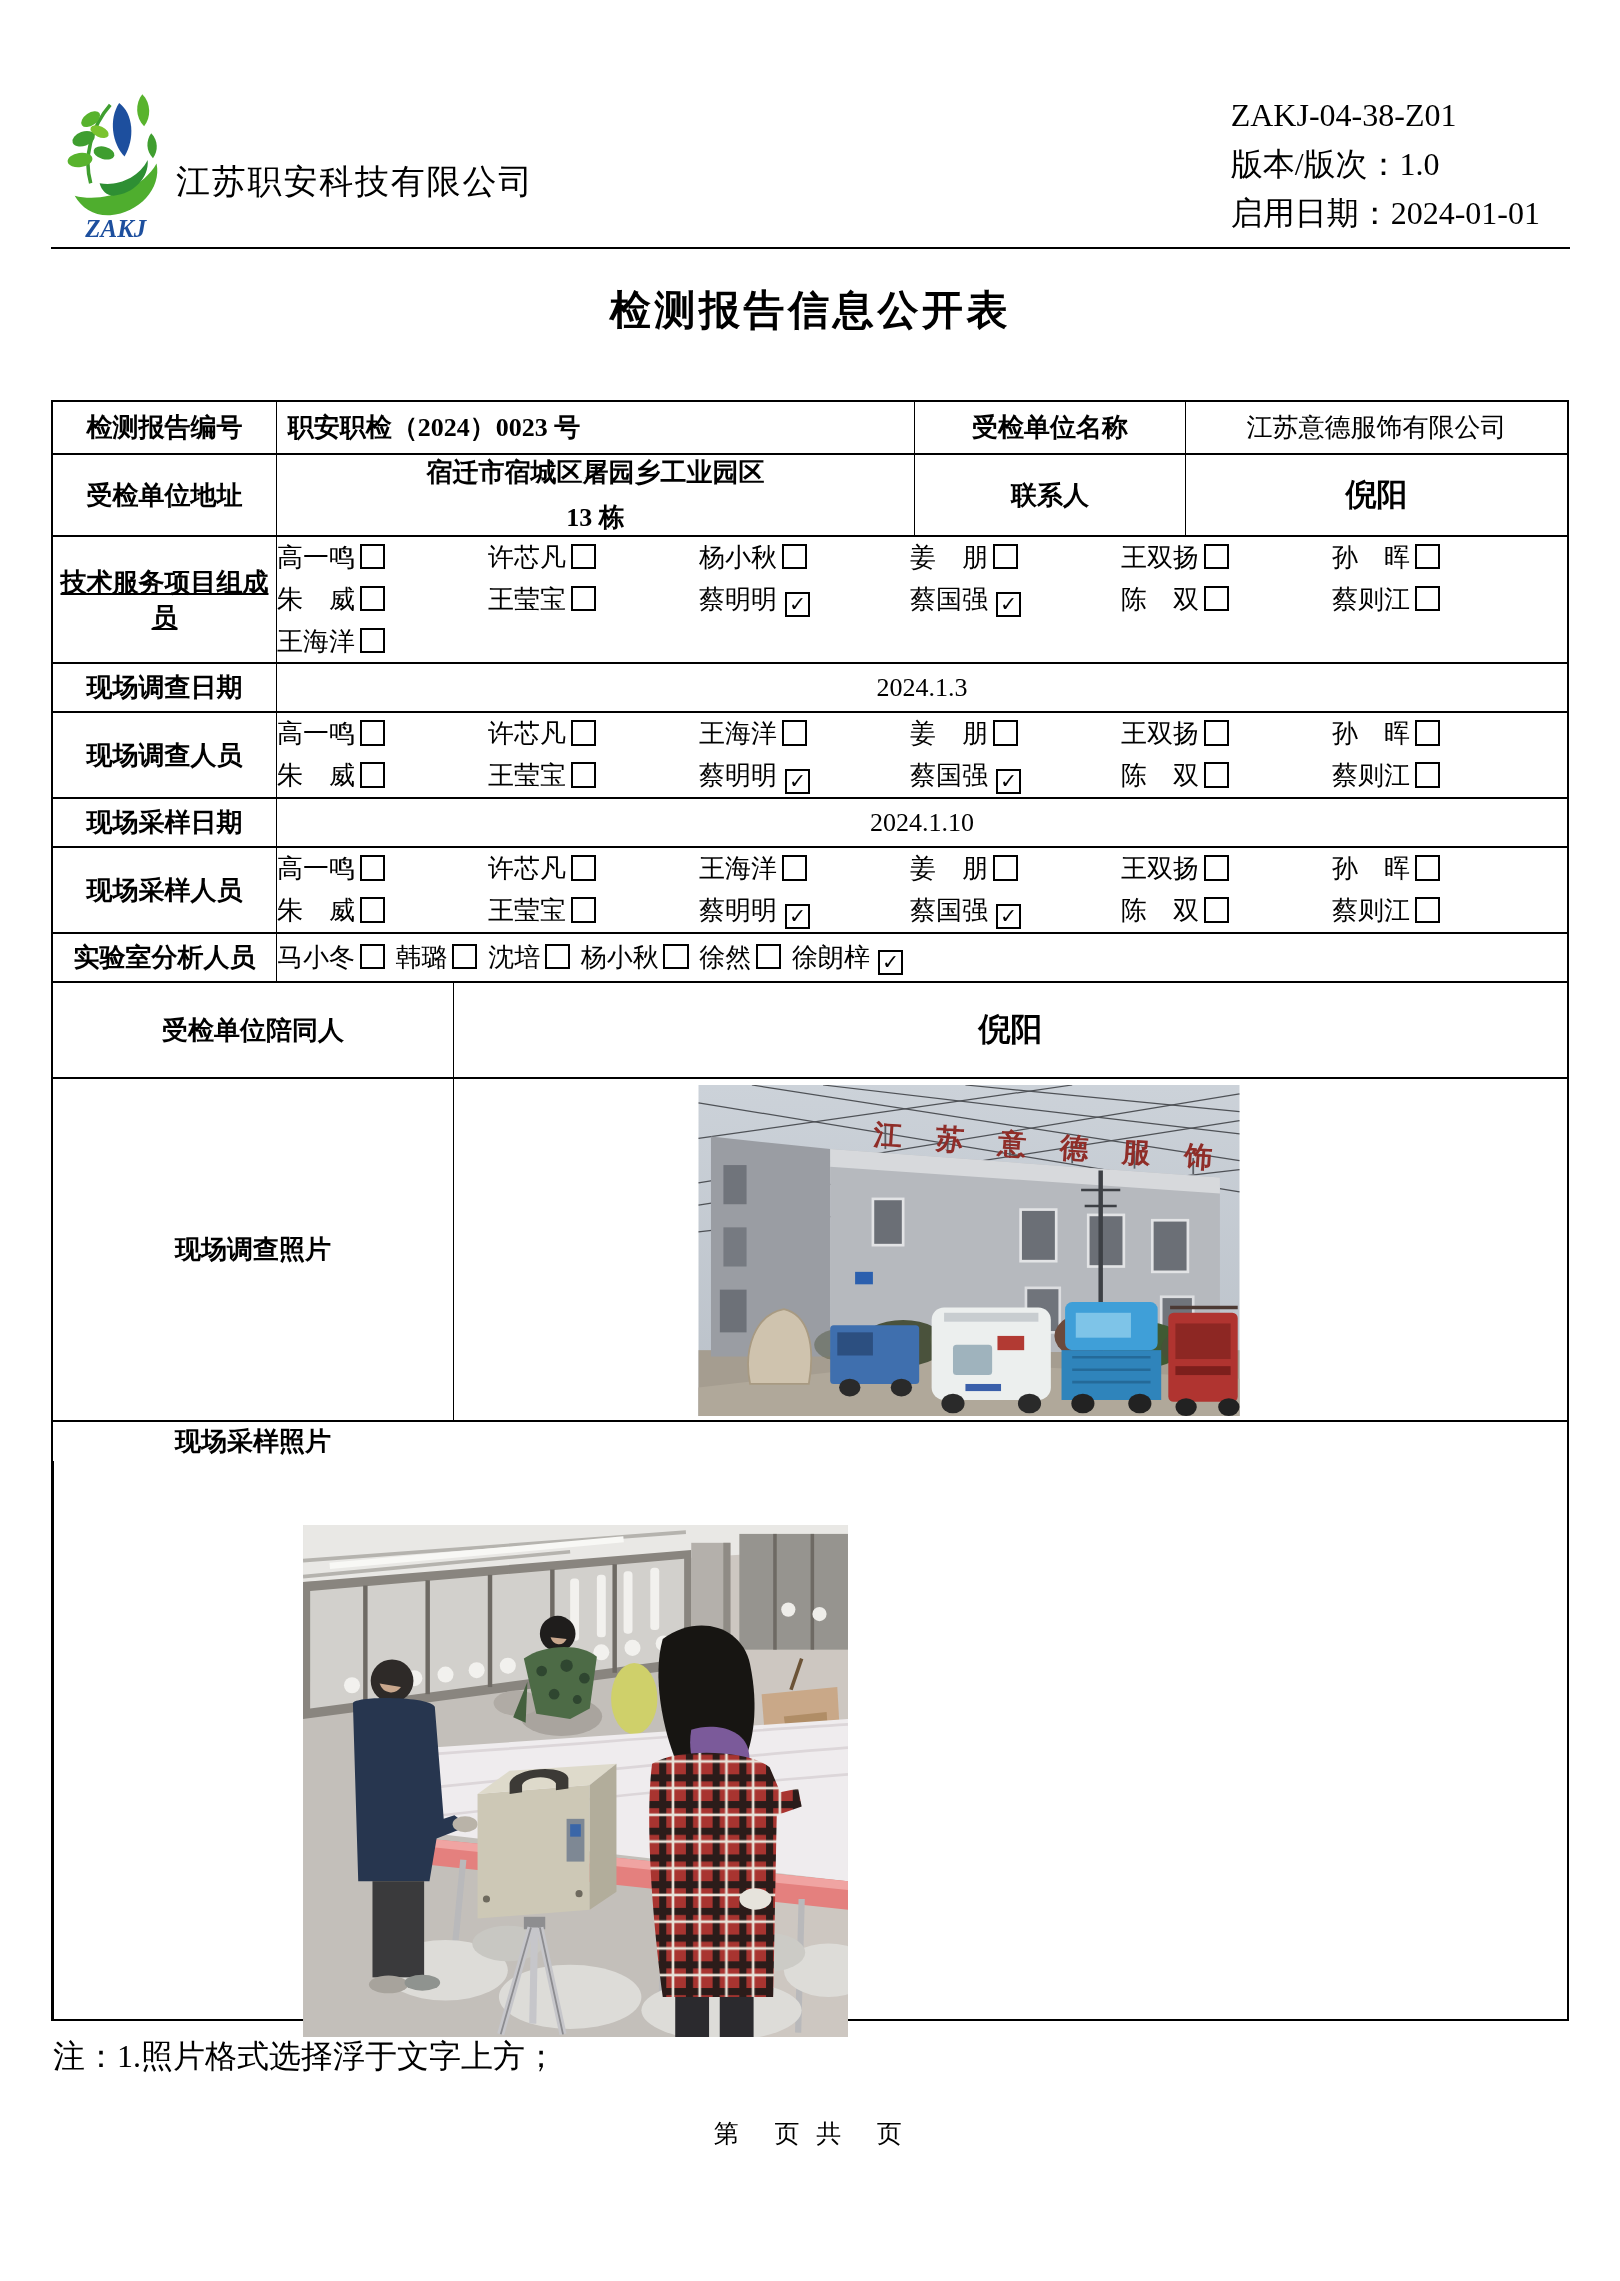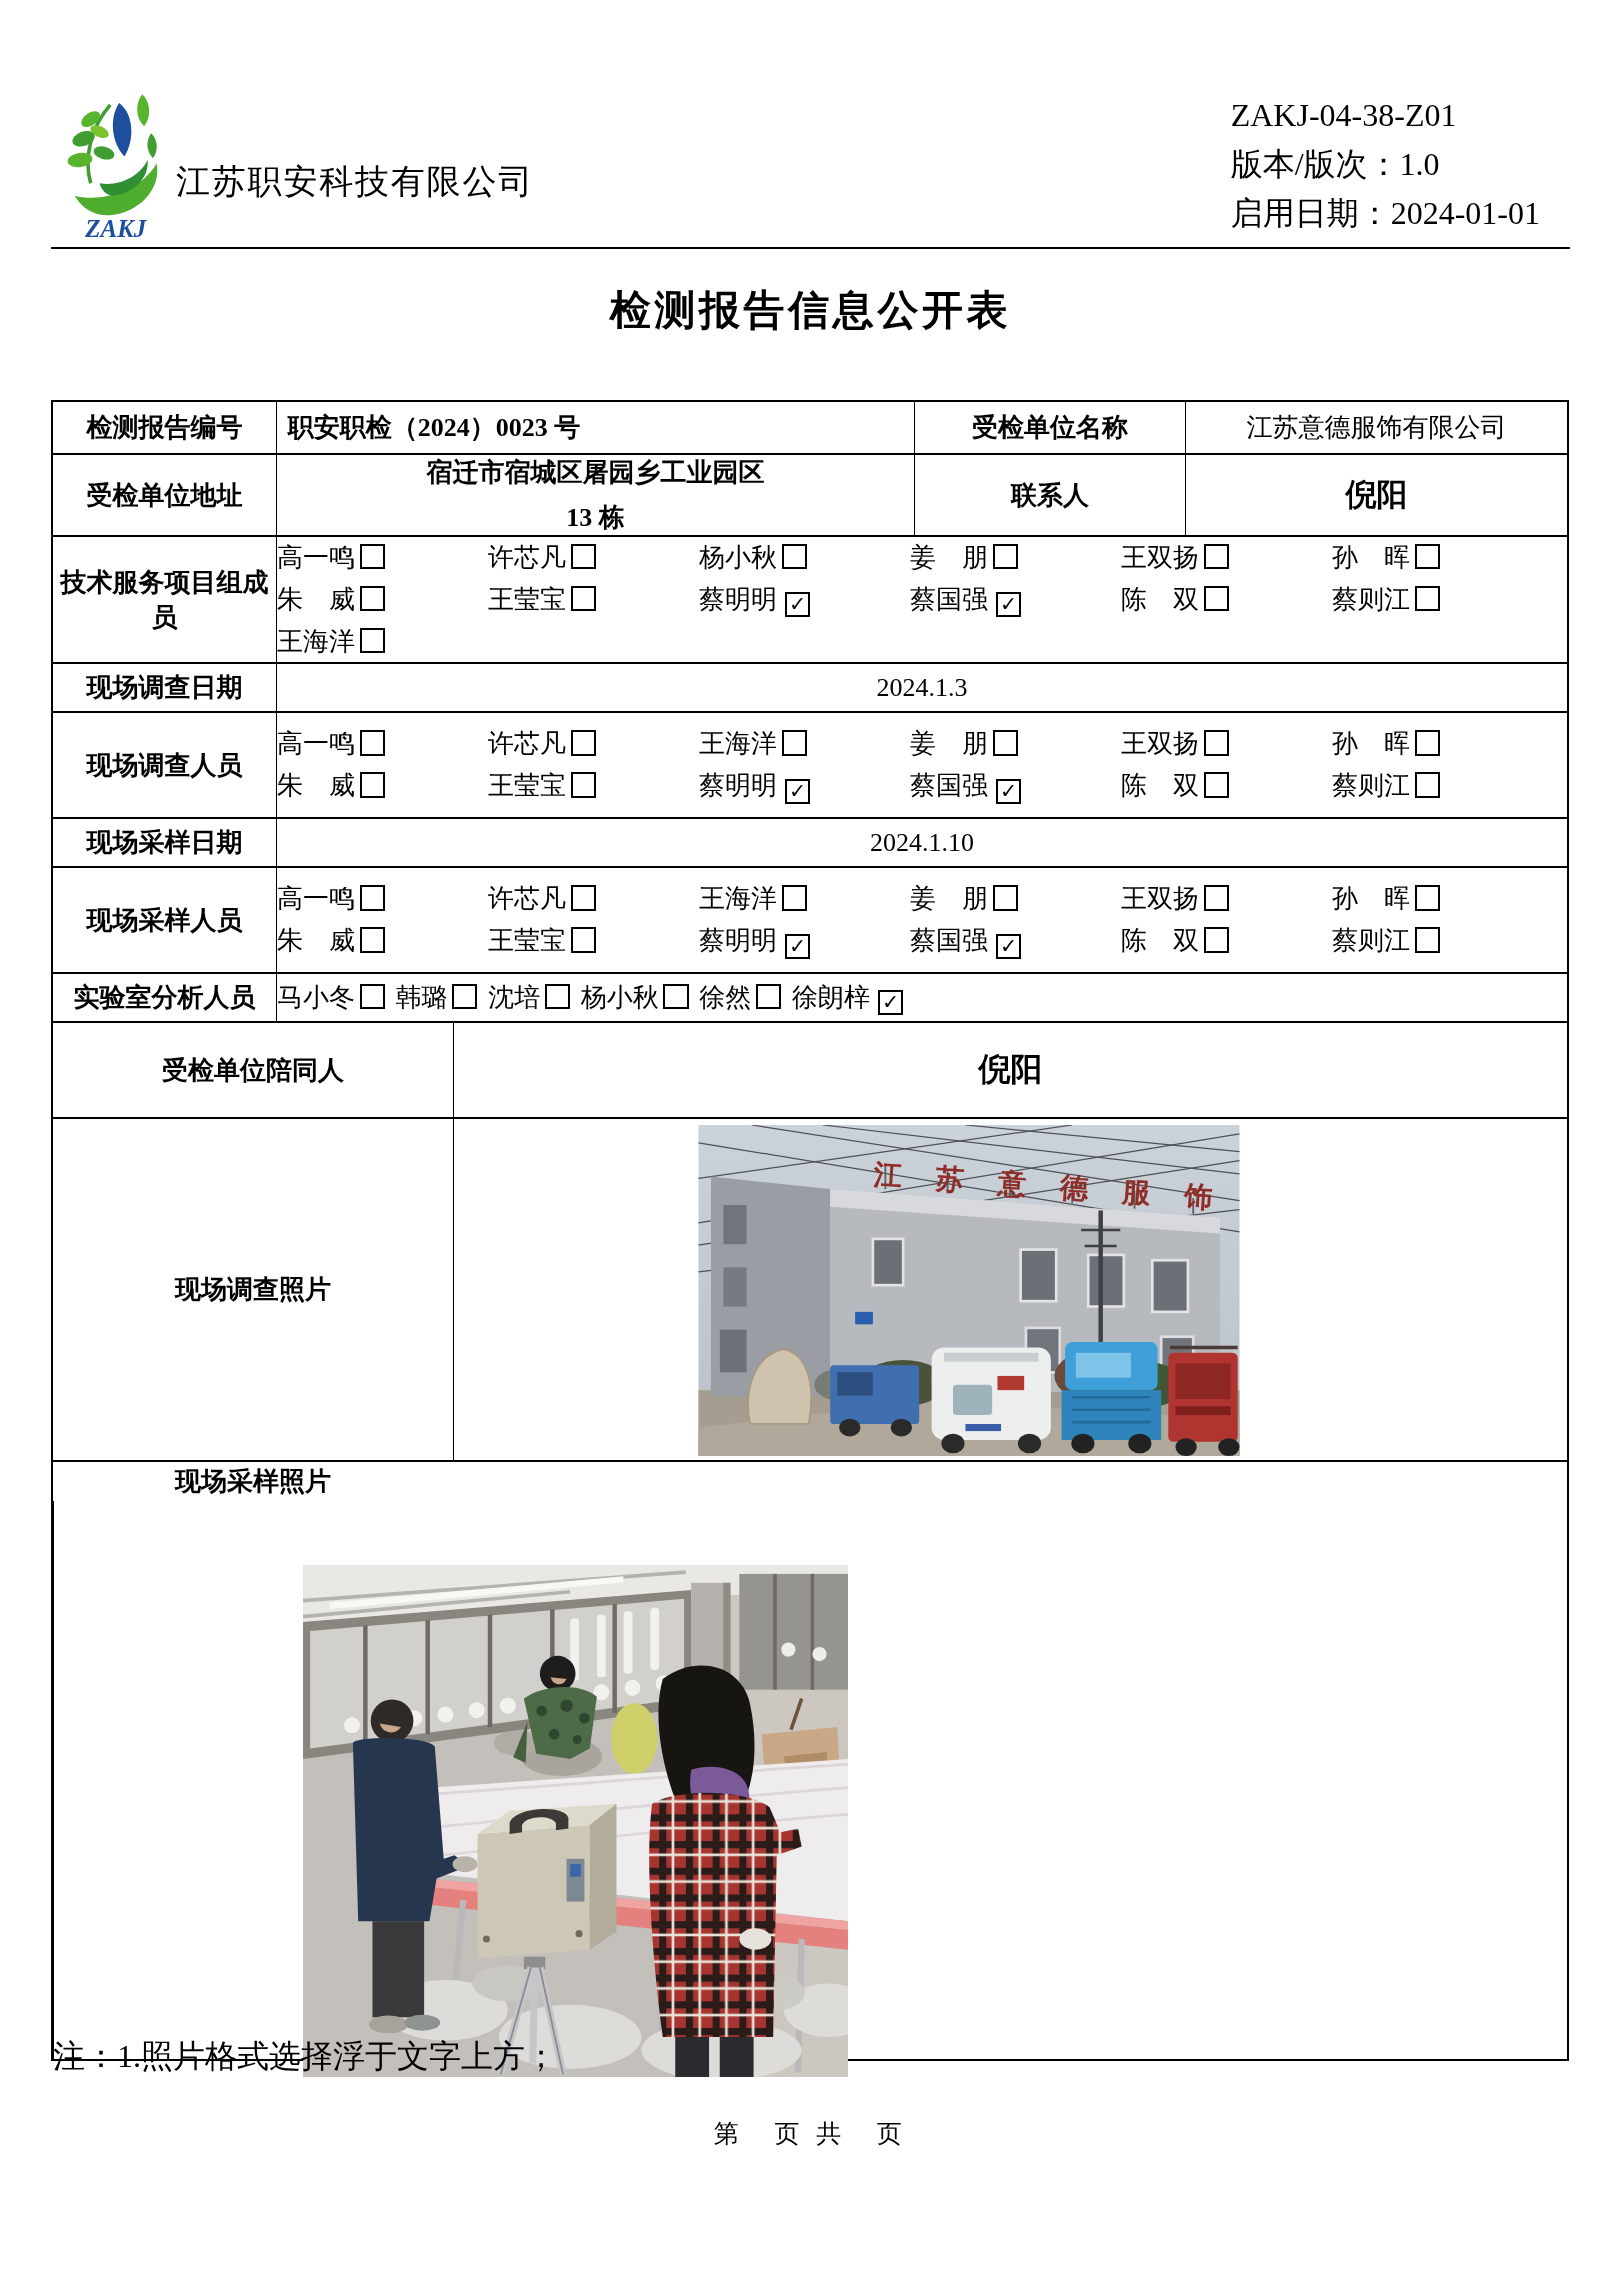--- a/index.html
+++ b/index.html
@@ -22,22 +22,22 @@
   .trow:first-child{border-top:none;}
   .cell{box-sizing:border-box;border-left:1.8px solid #000;display:flex;align-items:center;justify-content:center;
         font-size:26px;padding:1.8px 7.1px;}
   .cell:first-child{border-left:none;}
   .lbl{font-weight:bold;text-align:center;}
   .w250{width:223px;flex:none;}
   .w449{width:400px;flex:none;}
   .w716{width:638px;flex:none;}
   .w304{width:271px;flex:none;}
   .grow{flex:1;}
-  .h57{height:51px;} .h92{height:82px;} .h142{height:127px;} .h55{height:49px;}
-  .h96{height:106px;} .h108{height:96px;} .h385{height:343px;} .h672{height:599px;flex-direction:column;}
+  .h57{height:51px;} .h92{height:82px;} .h142{height:127px;text-decoration:underline;} .h55{height:49px;}
+  .h96{height:86px;} .h108{height:96px;} .h385{height:343px;} .h672{height:599px;flex-direction:column;}
   .left{justify-content:flex-start;padding-left:10.7px;}
   .bold{font-weight:bold;}
   .big{font-size:31px;font-weight:bold;}
   .twolines{flex-direction:column;justify-content:center;line-height:37px;font-weight:bold;text-align:center;gap:8px;}
 
   
   .staffcell{flex-direction:column;align-items:flex-start;justify-content:center;padding-left:0;}
   .name-line{line-height:42px;white-space:nowrap;}
   .check-grid .name-item{display:inline-block;width:211px;}
   .check-inline .name-item{display:inline-block;margin-right:10.7px;}

